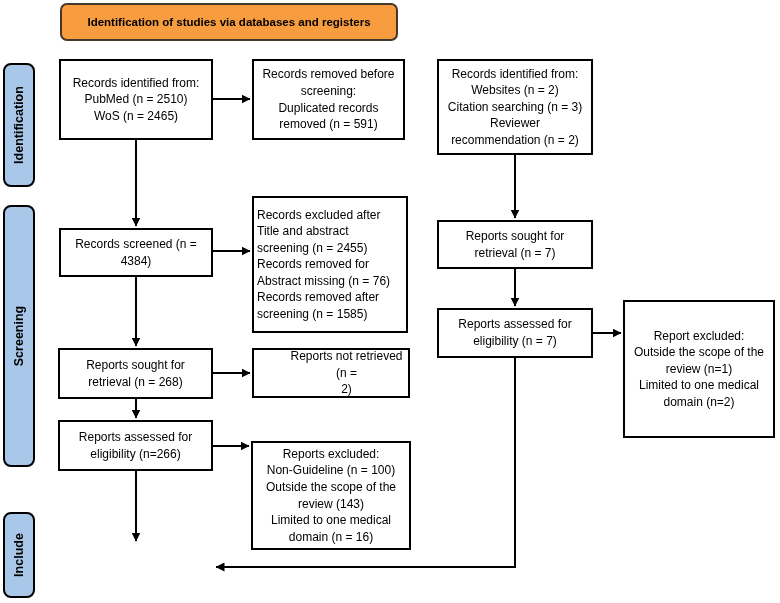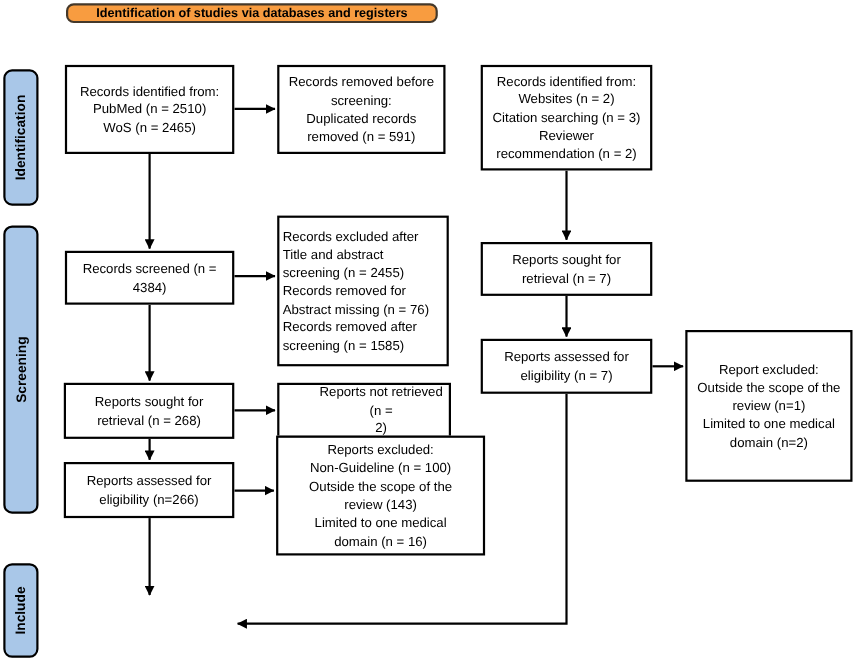--- a/index.html
+++ b/index.html
@@ -80,21 +80,21 @@
       <path d="M136 399 V418" marker-end="url(#ah)"></path>
       <path d="M213 446 H249" marker-end="url(#ah)"></path>
       <path d="M136 471 V541" marker-end="url(#ah)"></path>
       <path d="M515 155 V218" marker-end="url(#ah)"></path>
       <path d="M515 269 V306" marker-end="url(#ah)"></path>
       <path d="M593 333 H621" marker-end="url(#ah)"></path>
       <path d="M515 358 V567 H216" marker-end="url(#ah)"></path>
     </g>
   </svg>
 
-  <div class="header" style="left:60px;top:3px;width:338px;height:18px;">
+  <div class="header" style="left:60px;top:3px;width:338px;height:38px;">
     <span>Identification of studies via databases and registers</span>
   </div>
 
   <div class="sidebar" style="left:3px;top:63px;width:32px;height:124px;">
     <span>Identification</span>
   </div>
   <div class="sidebar" style="left:3px;top:205px;width:32px;height:262px;">
     <span>Screening</span>
   </div>
   <div class="sidebar" style="left:3px;top:512px;width:32px;height:86px;">
@@ -130,21 +130,21 @@
 retrieval (n = 268)</span>
   </div>
   <div class="box" style="left:252px;top:348px;width:158px;height:50px;padding-left:33px;">
     <span>Reports not retrieved (n =
 2)</span>
   </div>
   <div class="box" style="left:58px;top:420px;width:155px;height:51px;">
     <span>Reports assessed for
 eligibility (n=266)</span>
   </div>
-  <div class="box" style="left:251px;top:396px;width:190px;height:109px;align-items:center;">
+  <div class="box" style="left:251px;top:441px;width:160px;height:109px;align-items:center;">
     <span>Reports excluded:
 Non-Guideline (n = 100)
 Outside the scope of the
 review (143)
 Limited to one medical
 domain (n = 16)</span>
   </div>
 
   <div class="box" style="left:437px;top:59px;width:156px;height:96px;">
     <span>Records identified from:

